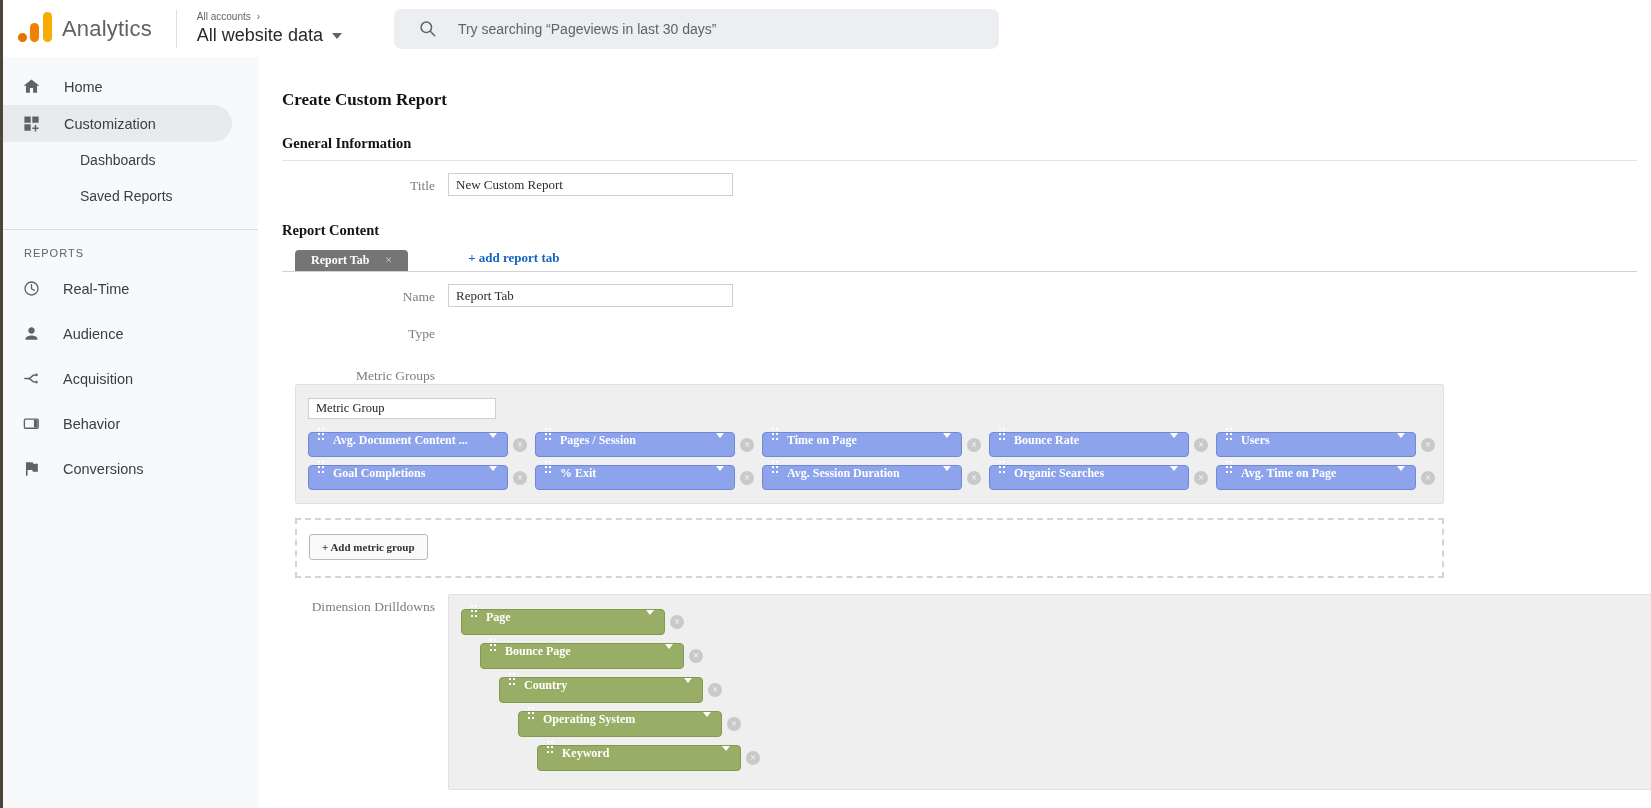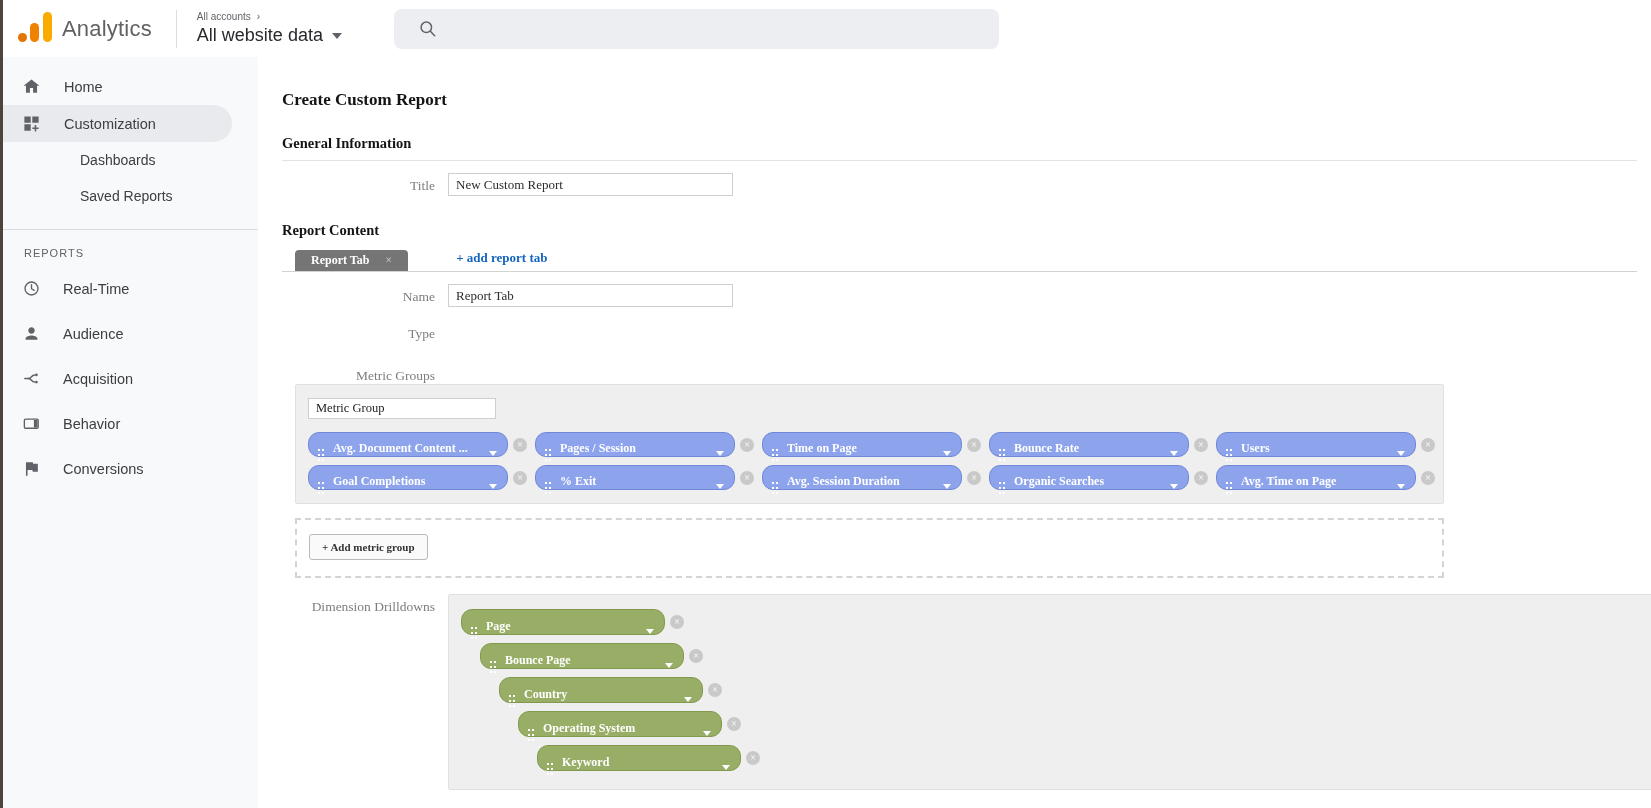--- a/index.html
+++ b/index.html
@@ -50,37 +50,37 @@
   .form-row { display:flex; margin-top:12px; align-items:flex-start; }
   .form-label { width:153px; text-align:right; font-size:13.5px; color:#7d7d7d; padding-top:5px; flex-shrink:0; }
   .form-field { margin-left:13px; flex:1; min-width:0; }
   .text-input { width:285px; height:23px; border:1px solid #cfcfcf; font-size:13px; color:#2c2c2c; padding:0 7px; font-family:inherit; }
 
   .tab-row { margin-top:11px; border-bottom:1px solid #d2d2d2; margin-right:14px; display:flex; align-items:flex-end; }
   .report-tab { background:#757575; color:#fff; font-size:12px; font-weight:bold; border-radius:4px 4px 0 0;
     padding:0 16px; height:21px; display:flex; align-items:center; margin-left:13px; cursor:pointer; }
   .tab-close { margin-left:16px; color:#cfcfcf; font-weight:normal; font-size:12px; }
   .tab-close::before { content:"×"; }
-  .add-tab-link { margin-left:48px; font-size:13px; font-weight:bold; color:#1565c0; padding-bottom:5px; cursor:pointer; text-decoration:none; }
+  .add-tab-link { margin-left:60px; font-size:13px; font-weight:bold; color:#1565c0; padding-bottom:5px; cursor:pointer; text-decoration:none; }
 
   .type-group { display:flex; }
   .type-btn { border:1px solid #c3c3c3; background:#fff; font-size:11px; font-weight:bold; color:#333;
     padding:6px 11px; margin-left:-1px; font-family:inherit; cursor:pointer; }
   .type-btn:first-child { border-radius:3px 0 0 3px; margin-left:0; }
   .type-btn:last-child { border-radius:0 3px 3px 0; }
   .type-btn.selected { background:#dcdcdc; }
 
   .mg-row { margin-top:21px;flex-direction:column; }
   .panel { background:#efefef; border:1px solid #e0e0e0; border-radius:2px; }
   .metric-panel { padding:13px 0 13px 12px; margin-right:-60px; }
   .metric-name-input { width:188px; height:21px; border:1px solid #cfcfcf; font-size:12.5px; color:#222; padding:0 7px; font-family:inherit; margin-bottom:13px; }
   .chip-row { display:flex; align-items:center; margin-top:8px; }
   .chip-row:first-of-type { margin-top:0; }
   .chip-unit { display:flex; align-items:center; margin-right:8px; }
-  .chip { height:25px; display:flex; align-items:flex-end; border-radius:11px; cursor:pointer; }
+  .chip { height:25px; display:flex; align-items:flex-start; border-radius:4px; cursor:pointer; }
   .chip.blue { width:200px; background:#8da4ec; border:1px solid #7188d8; }
   .chip.green { width:204px; height:26px; background:#98ae66; border:1px solid #839a4e; }
   .drag { width:2px; height:2px; background:#fff; margin:0 13px 0 9px; flex-shrink:0;
     box-shadow:0 5px 0 #fff, 0 10px 0 #fff, 4px 0 0 #fff, 4px 5px 0 #fff, 4px 10px 0 #fff; transform:translateY(-5px); }
   .chip-lbl { flex:1; font-size:12px; font-weight:bold; color:#fff; white-space:nowrap; overflow:hidden; }
   .chip-caret { width:0; height:0; border-left:4.5px solid transparent; border-right:4.5px solid transparent;
     border-top:5.5px solid #fff; margin-right:10px; flex-shrink:0; cursor:pointer; }
   .remove { width:14px; height:14px; border-radius:50%; background:#c9c9c9; color:#fff; font-size:10px;
     line-height:14px; text-align:center; margin-left:5px; flex-shrink:0; cursor:pointer; }
   .remove::before { content:"×"; }
@@ -118,20 +118,21 @@
     <div class="account-name">
       <span>All website data</span>
       <span class="caret-down"></span>
     </div>
   </div>
   <div class="search">
     <svg viewBox="0 0 24 24" width="20" height="20">
       <circle cx="10" cy="10" r="6.3" fill="none" stroke="#5f6368" stroke-width="1.8"></circle>
       <path d="M14.8 14.8L20 20" stroke="#5f6368" stroke-width="1.8" stroke-linecap="round"></path>
     </svg>
+    <input type="text" placeholder="Try searching “Pageviews in last 30 days”" style="">
   </div>
 </div>
 
 <div class="app">
 
   <div class="sidebar">
     <div class="nav-item">
       <svg viewBox="0 0 24 24">
           <path d="M10 20v-6h4v6h5v-9h3L12 3 2 11h3v9z"></path>
         </svg>

